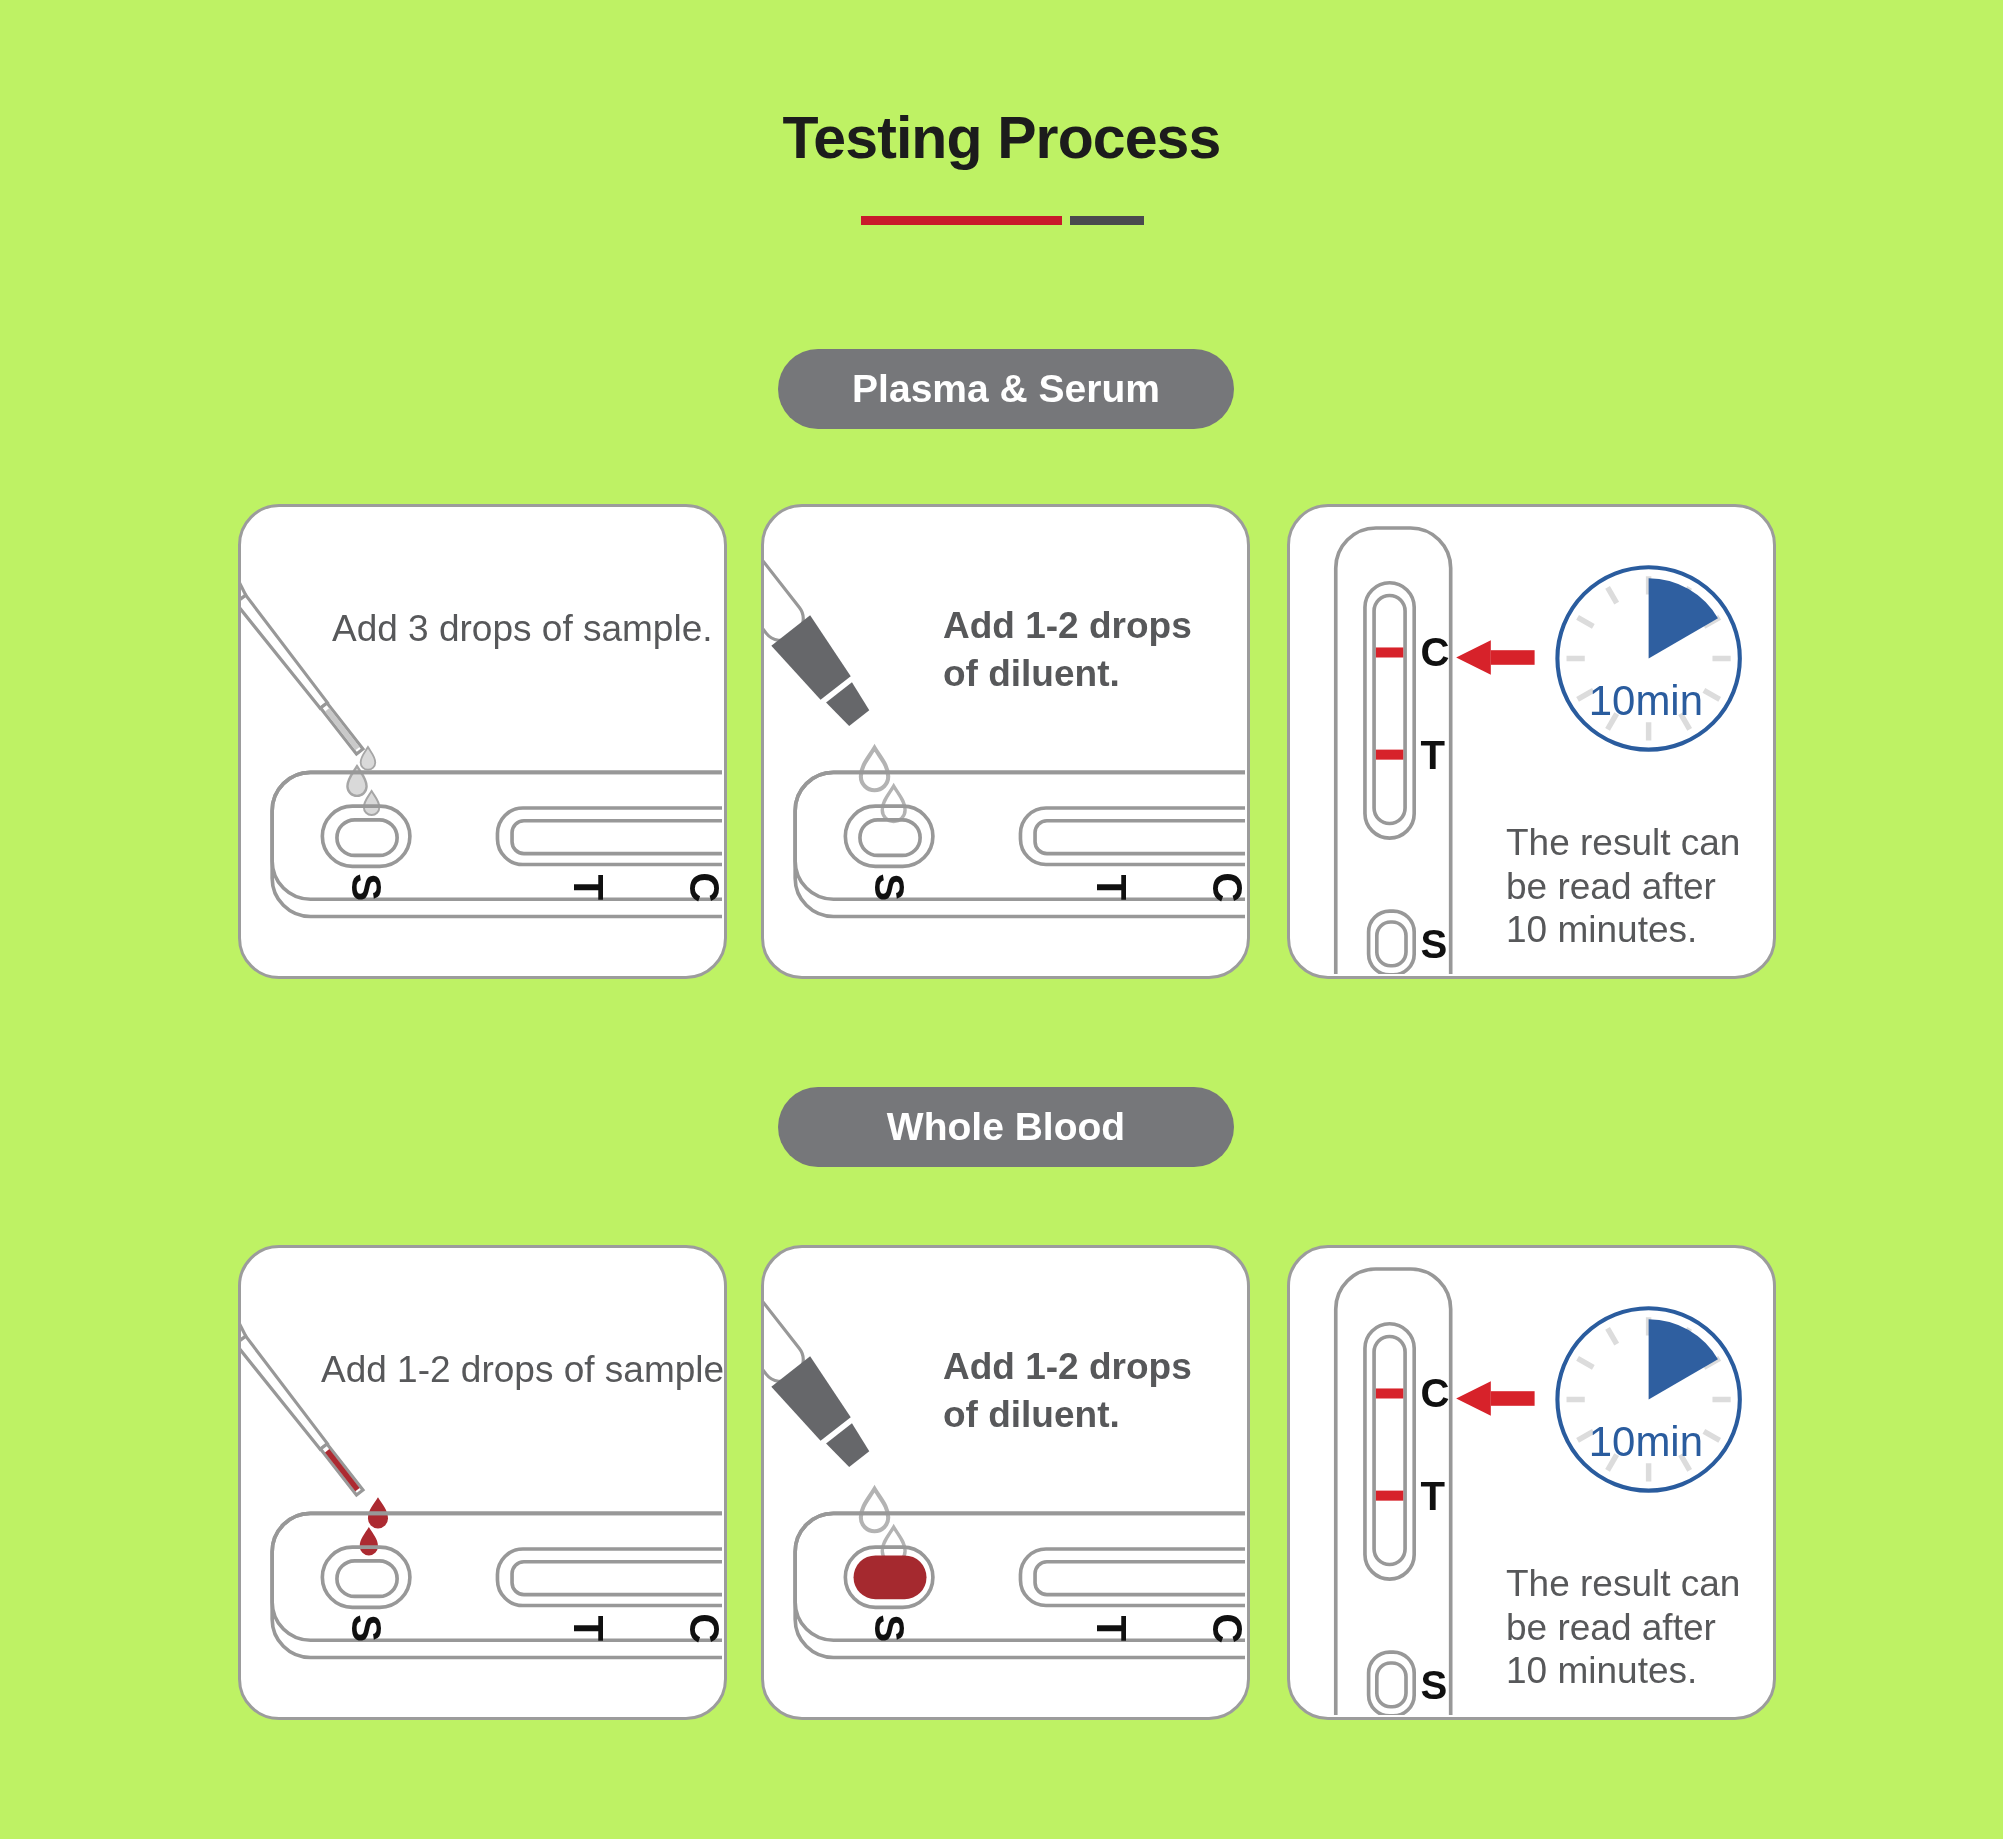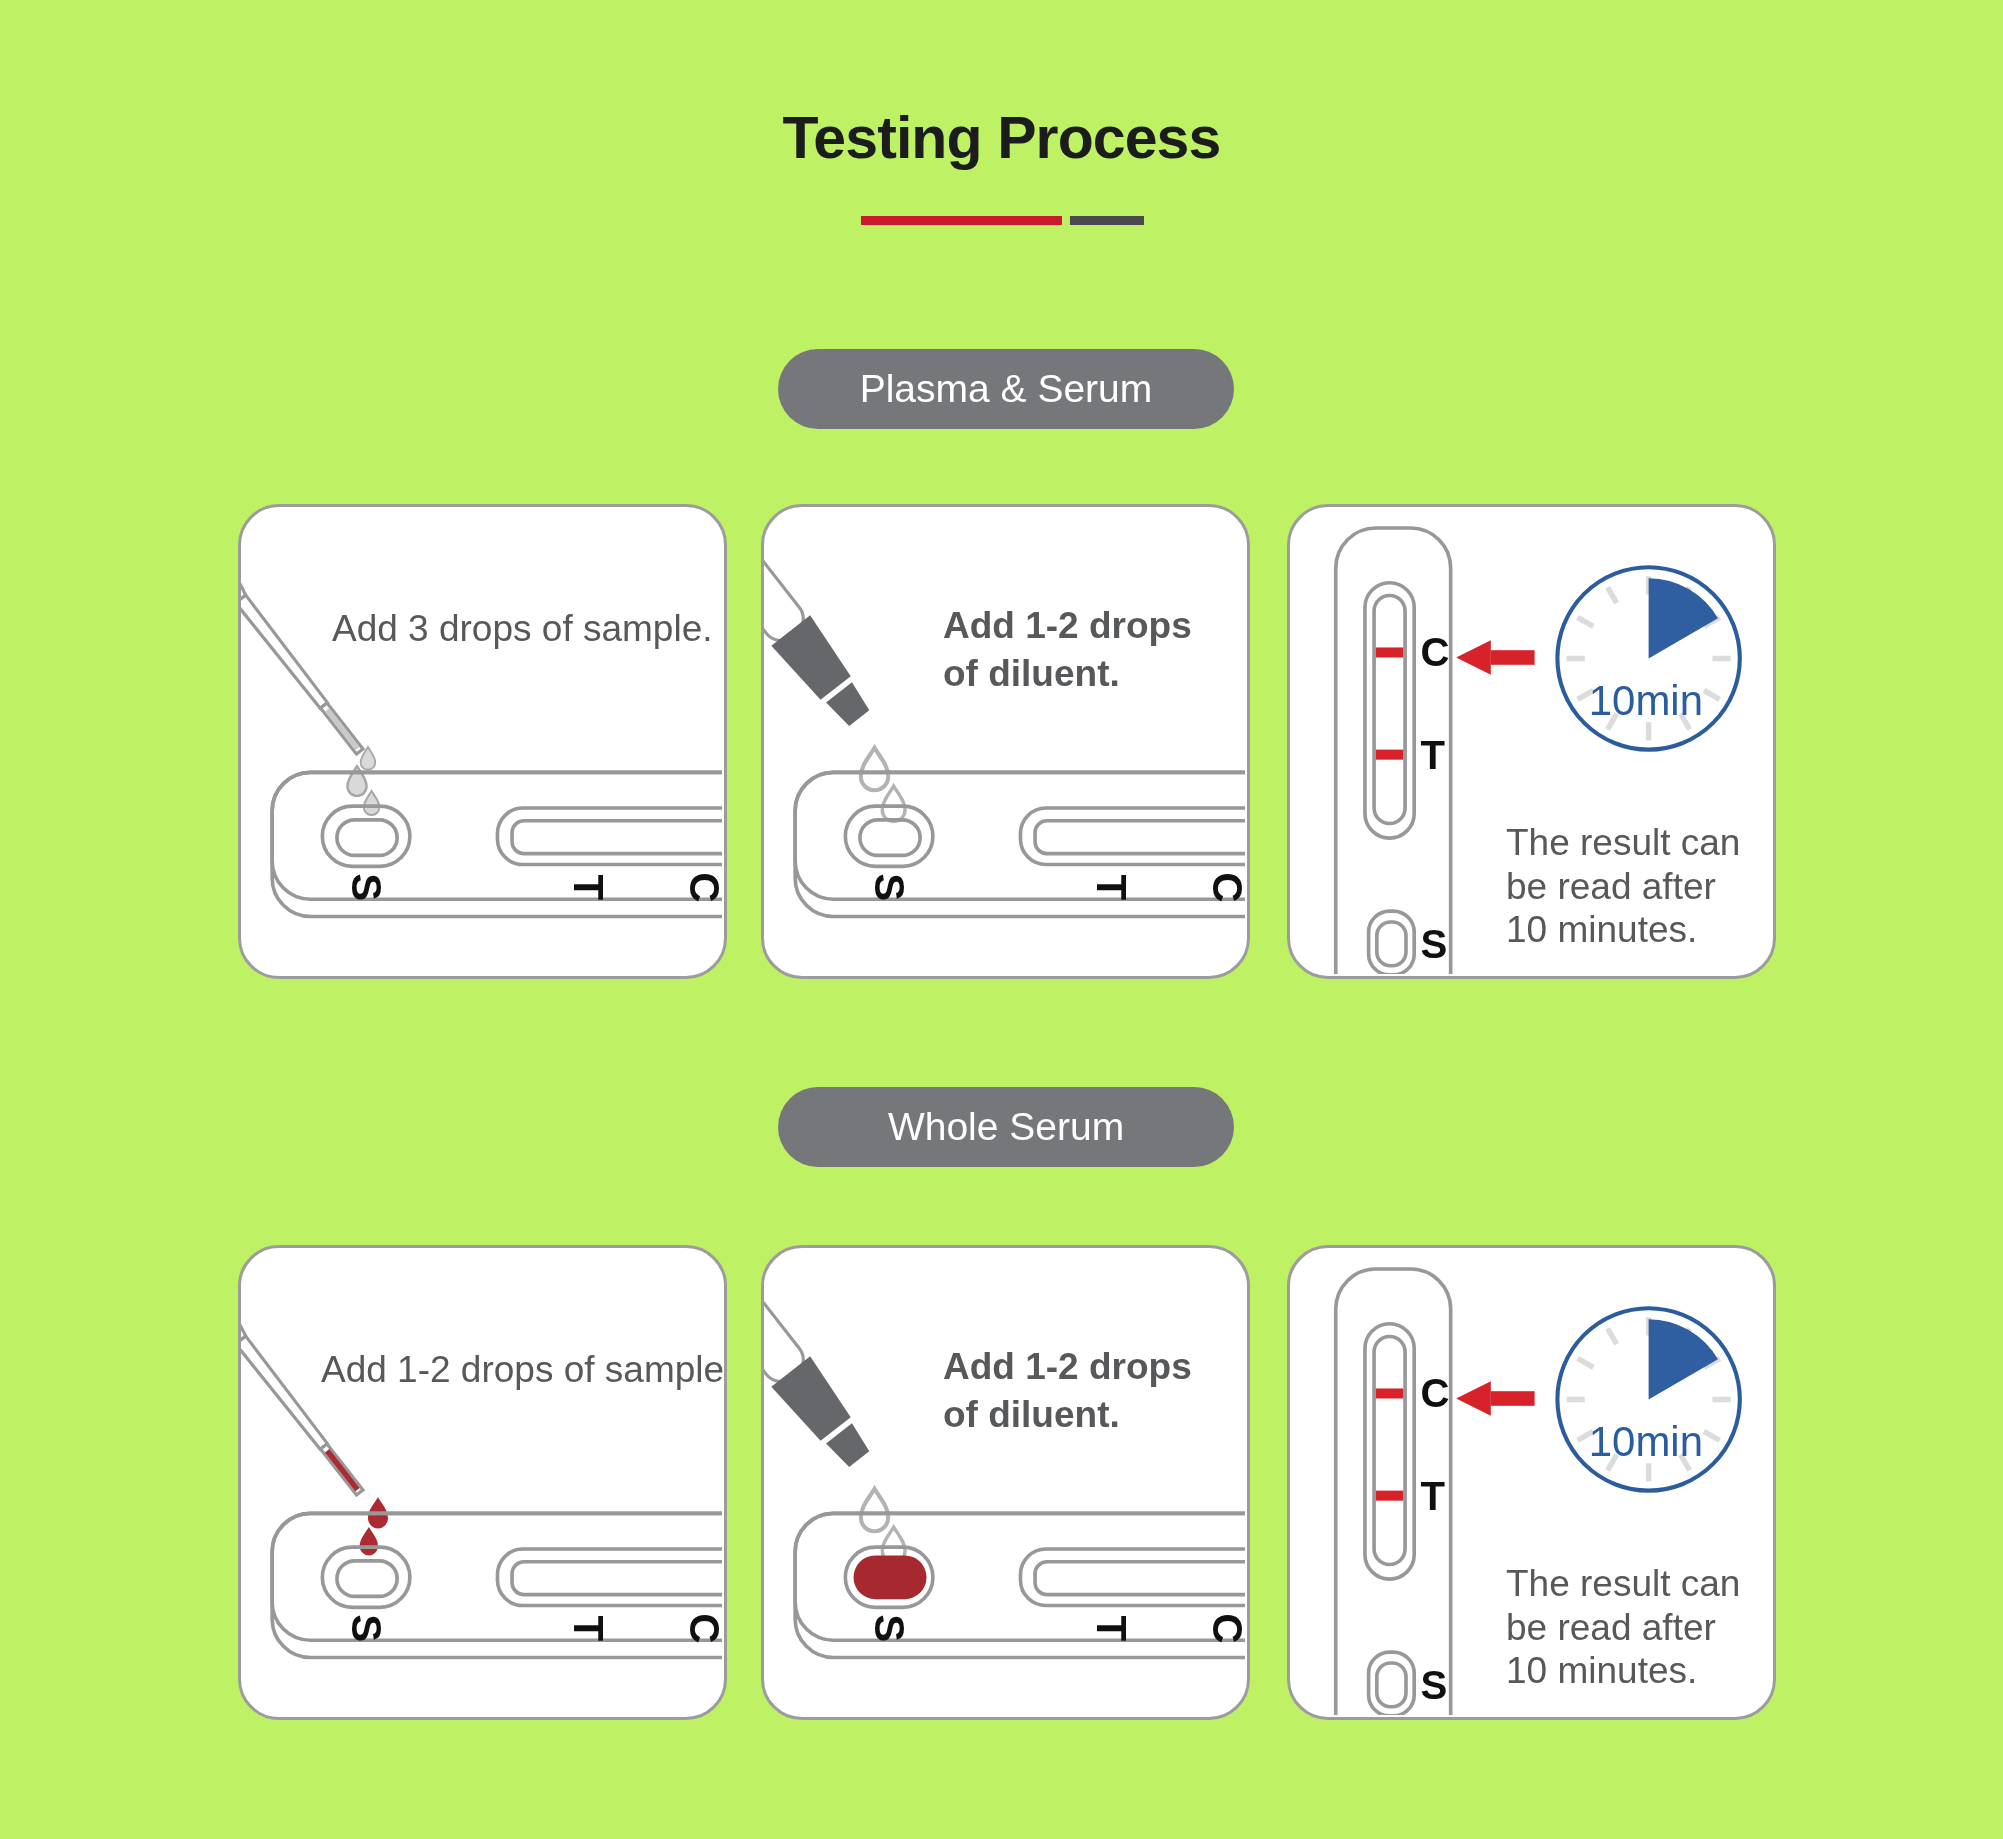--- a/index.html
+++ b/index.html
@@ -8,21 +8,21 @@
 
   
   .title{position:absolute;top:104px;left:0;width:100%;text-align:center;
     font-size:59px;font-weight:700;letter-spacing:-0.9px;color:#1c1c1c;}
   .divider{position:absolute;height:9.3px;top:216px;}
   .divider.red{left:861px;width:201px;background:#C81A2B;}
   .divider.dark{left:1070px;width:74px;background:#4A4A4E;}
 
   
   .badge{position:absolute;left:778px;width:456px;height:80px;border-radius:40px;
-    background:#76777A;color:#ffffff;font-size:39px;font-weight:400;
+    background:#76777A;color:#ffffff;font-size:39px;font-weight:700;
     display:flex;align-items:center;justify-content:center;}
   .badge.b1{top:349px;} .badge.b2{top:1087px;}
 
   
   .panel{position:absolute;width:489px;height:475px;box-sizing:border-box;
     border:3.7px solid #9C9C9C;border-radius:41px;background:#fff;overflow:hidden;}
   .panel svg{position:absolute;left:0;top:0;width:481px;height:467px;display:block;}
   .r1{top:504px;} .r2{top:1245px;}
   .c1{left:238px;} .c2{left:761px;} .c3{left:1287px;}
 
@@ -155,21 +155,21 @@
             <line x1="358.0" y1="105.4" x2="348.0" y2="88.1"></line>
           </g>
         <path d="M393,166 L393,78 A88,88 0 0 1 469,122 Z" fill="#2F5FA0"></path>
         <text class="clock-label" x="390" y="212">10min</text>
       </g>
     </svg>
     <div class="cap result-cap">The result can be read after 10 minutes.</div>
   </div>
 
   <div class="badge b2">
-    <span>Whole Serum</span>
+    <span>Whole Blood</span>
   </div>
 
   <div class="panel r2 c1">
     <svg viewBox="0 0 527 512">
       <g transform="translate(130,268) rotate(-38)">
         <rect class="lnw" x="-13" y="-332" width="26" height="94" rx="13"></rect>
         <polygon class="lnw" points="-13,-242 13,-242 7,-212 -7,-212"></polygon>
         <polygon class="lnw" points="-7,-212 7,-212 5,-64 -5,-64"></polygon>
         <rect class="lnw" x="-4.5" y="-64" width="9" height="64"></rect>
         <rect x="-3" y="-58" width="6" height="54" fill="#AC2A31"></rect>

